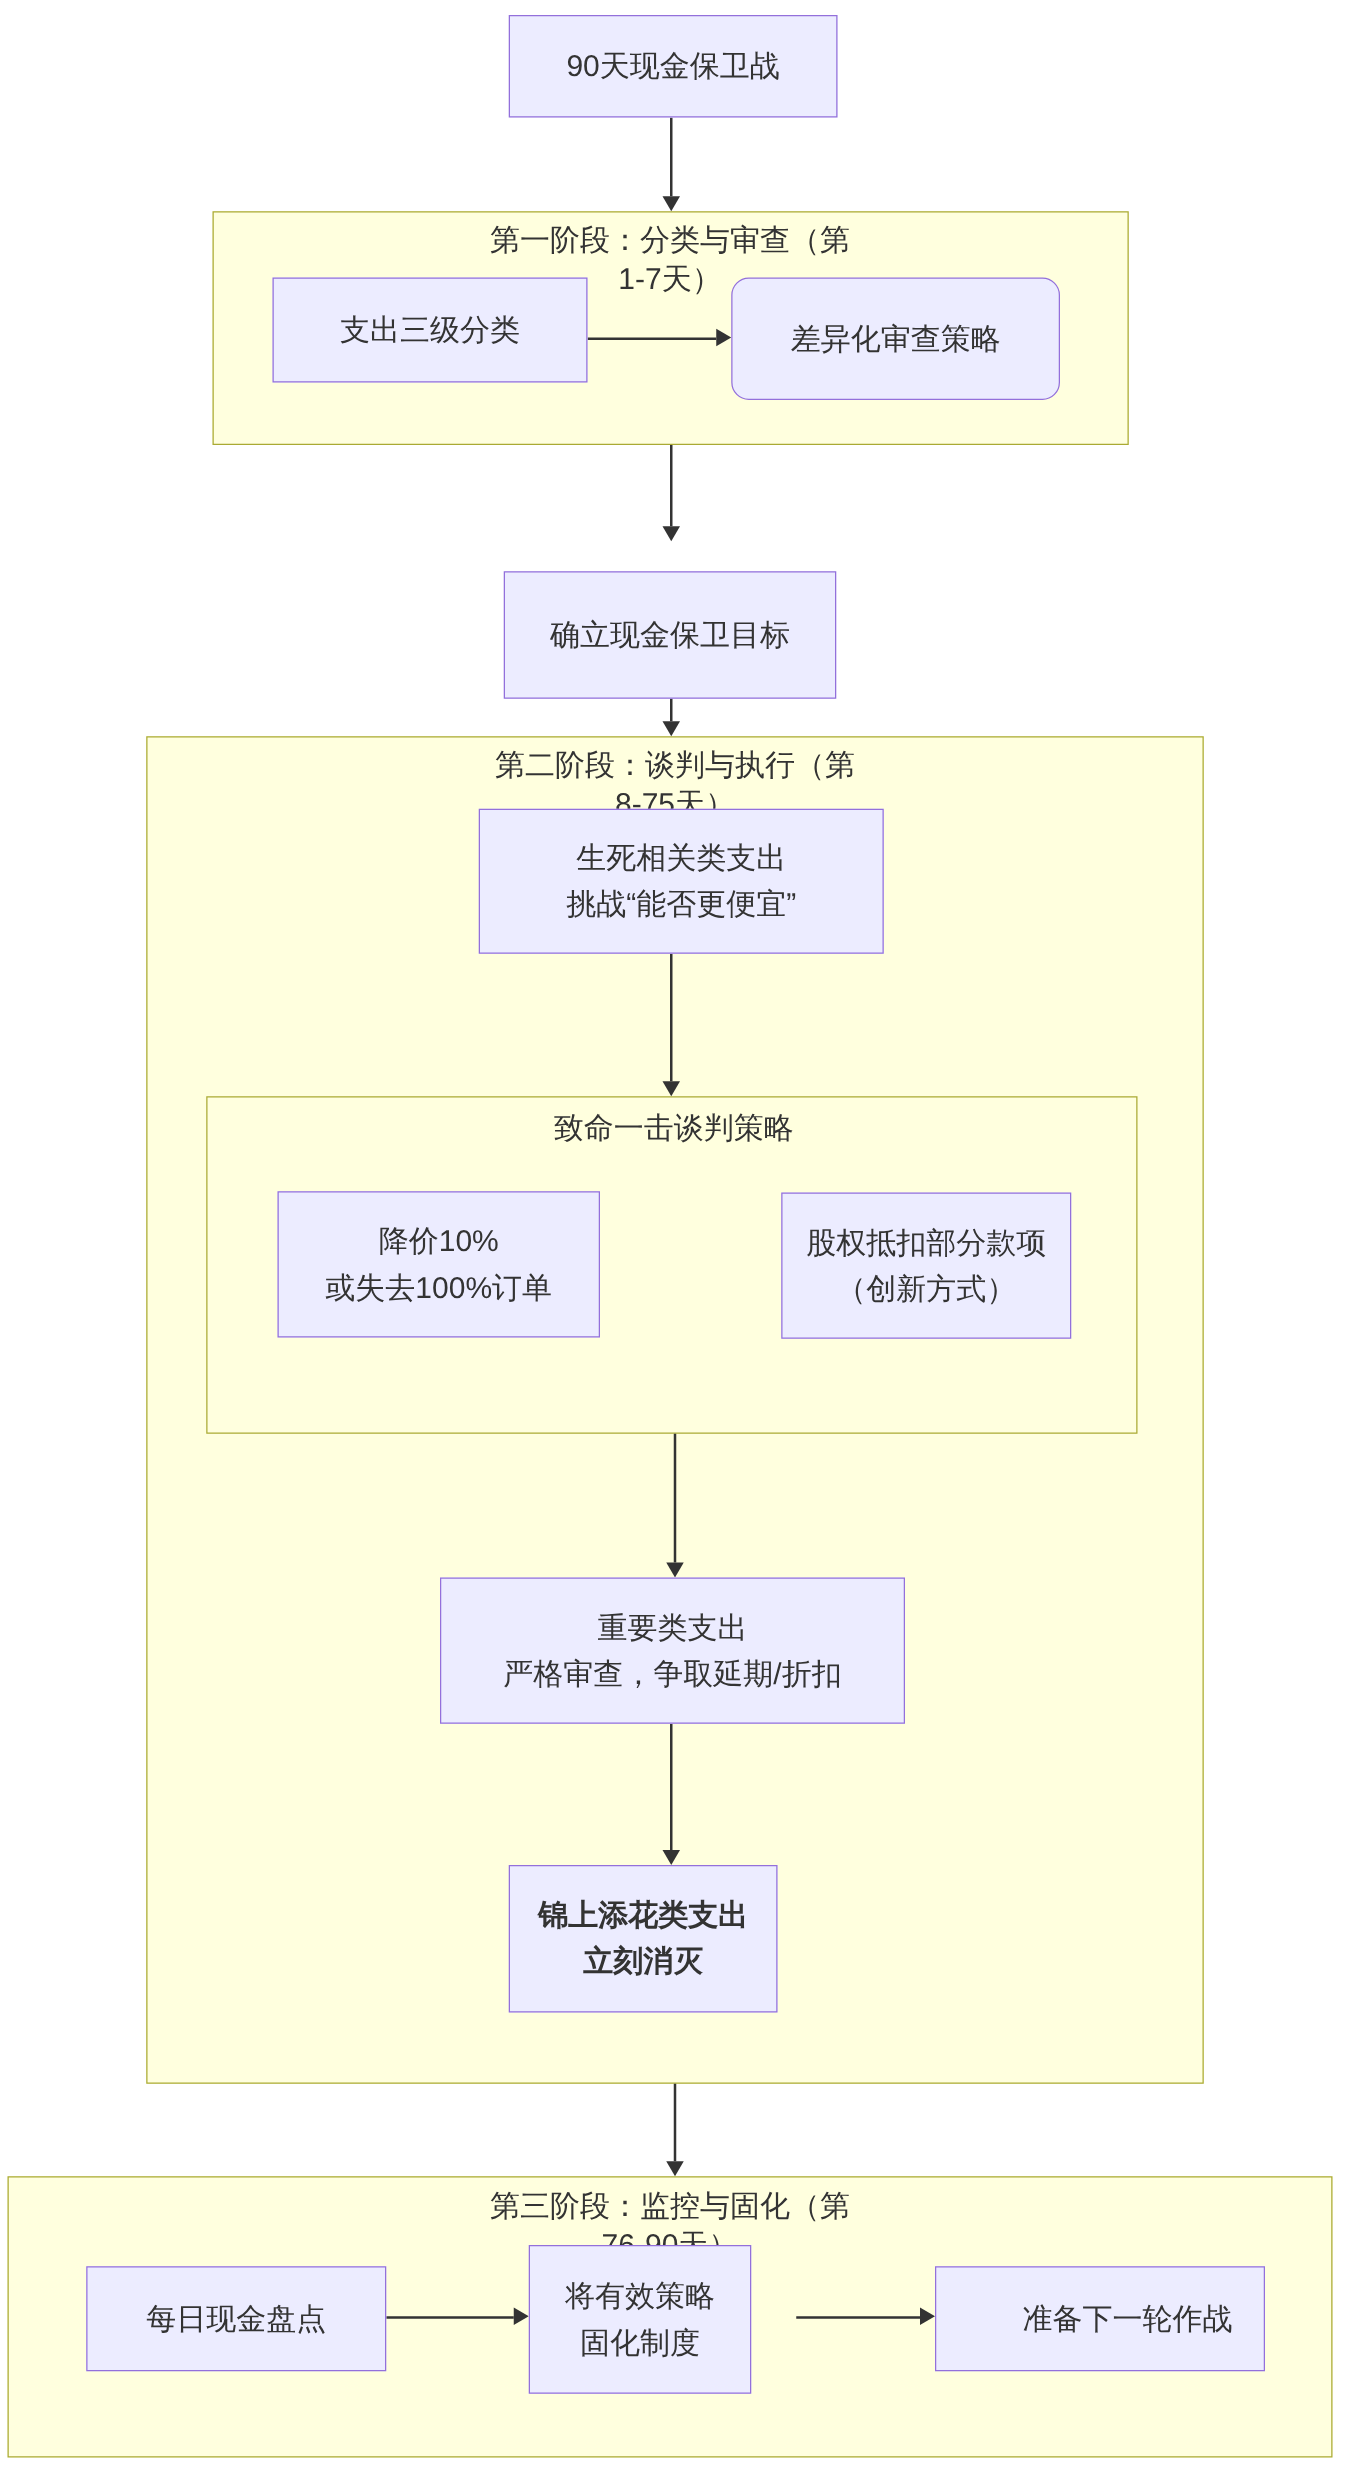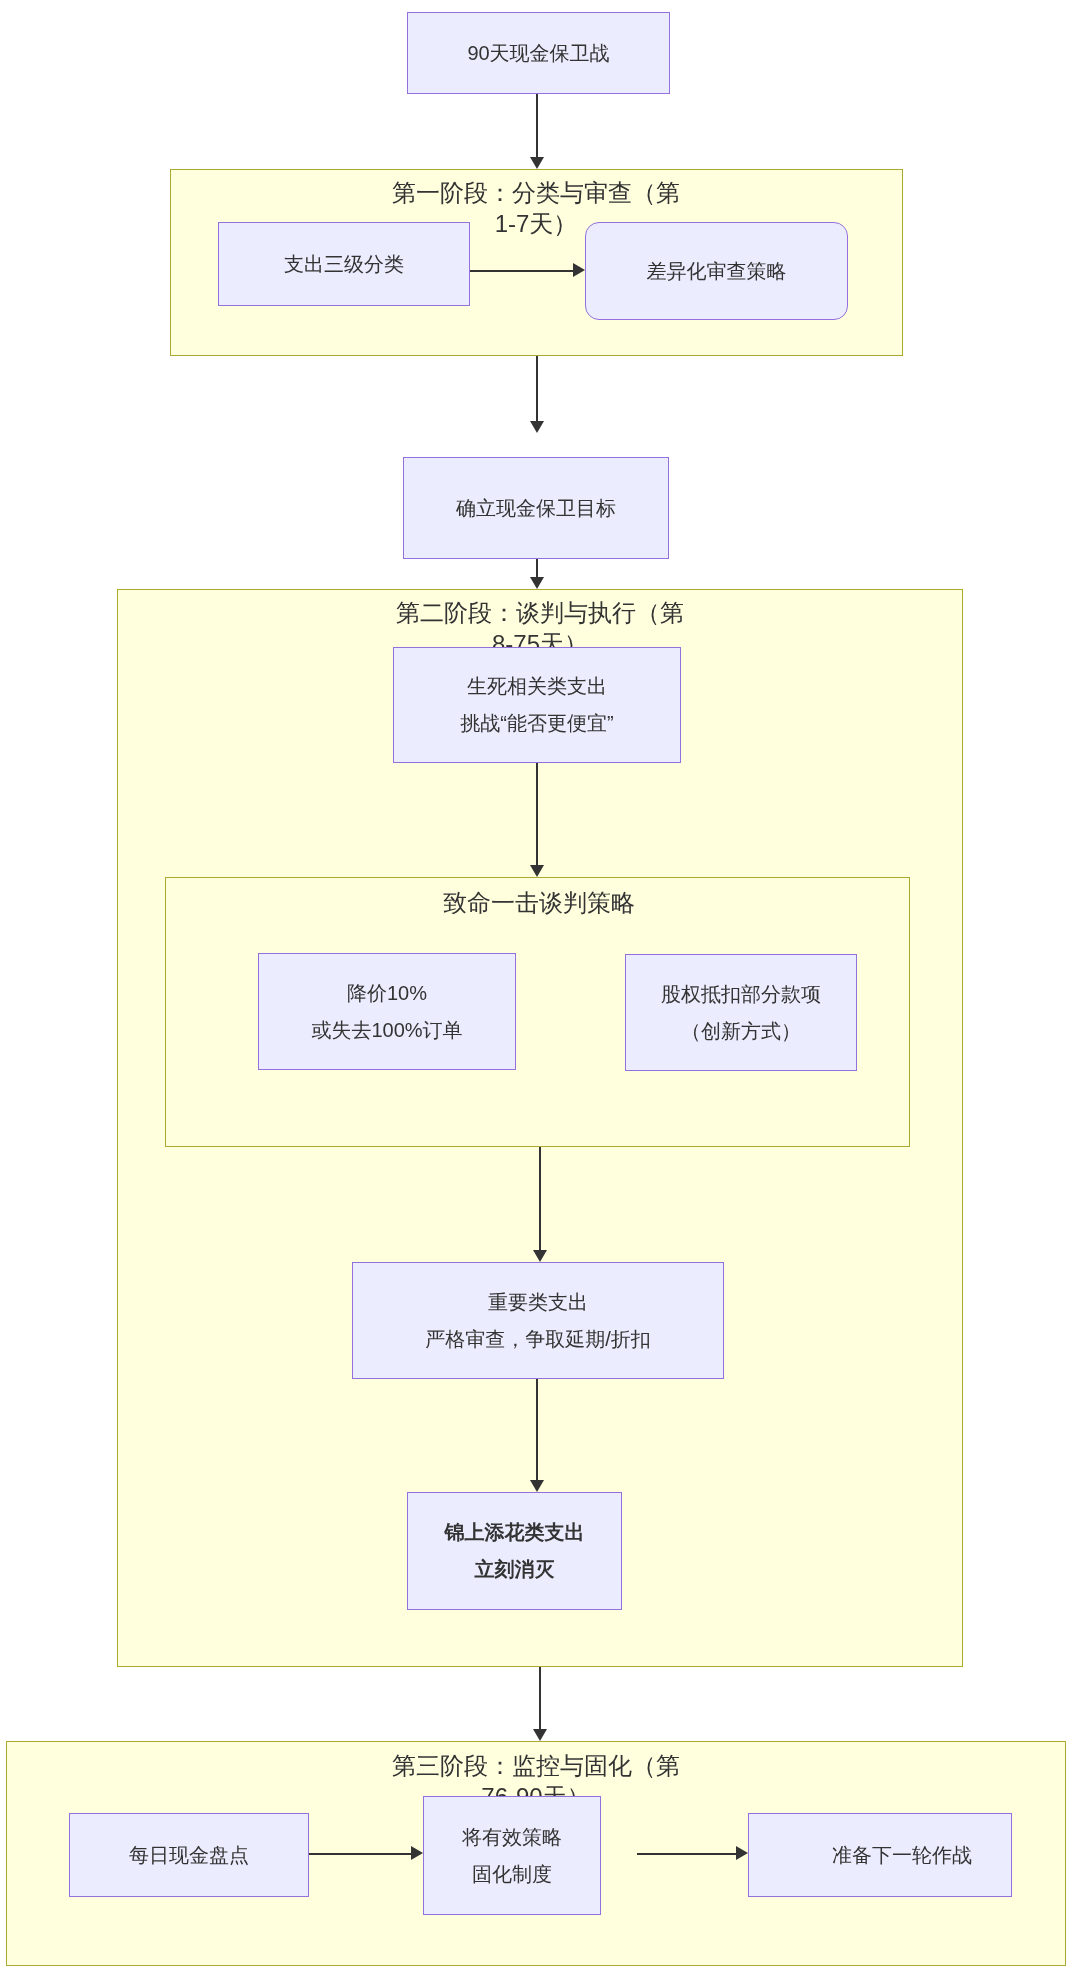--- a/index.html
+++ b/index.html
@@ -23,39 +23,39 @@
   }
   .cluster-label{
     position:absolute;width:400px;text-align:center;
     font-size:24px;line-height:31px;white-space:pre-line;
     color:var(--text);z-index:2;
   }
   .node{
     position:absolute;background:var(--node-fill);
     border:1.5px solid var(--node-border);
     box-sizing:border-box;display:flex;align-items:center;justify-content:center;
-    text-align:center;font-size:20px;line-height:37px;white-space:pre-line;
+    text-align:center;font-size:24px;line-height:37px;white-space:pre-line;
     color:var(--text);z-index:3;
   }
   .vline{position:absolute;width:2px;background:var(--edge);z-index:2;}
   .hline{position:absolute;height:2px;background:var(--edge);z-index:2;}
   .ah-down{position:absolute;width:0;height:0;
     border-left:7px solid transparent;border-right:7px solid transparent;
     border-top:12px solid var(--edge);z-index:2;}
   .ah-right{position:absolute;width:0;height:0;
     border-top:7px solid transparent;border-bottom:7px solid transparent;
     border-left:12px solid var(--edge);z-index:2;}
 
   
   #n-start   {left:407px;top:12px;  width:263px;height:82px;}
   #n-classify{left:218px;top:222px; width:252px;height:84px;}
   #n-review  {left:585px;top:222px; width:263px;height:98px;border-radius:14px;}
   #n-goal    {left:403px;top:457px; width:266px;height:102px;}
-  #n-survival{left:393px;top:647px; width:288px;height:116px;}
-  #n-discount{left:222px;top:953px; width:258px;height:117px;margin-left:36px;}
+  #n-survival{left:383px;top:647px; width:324px;height:116px;}
+  #n-discount{left:222px;top:953px; width:258px;height:117px;}
   #n-equity  {left:625px;top:954px; width:232px;height:117px;}
   #n-important{left:352px;top:1262px;width:372px;height:117px;}
   #n-luxury  {left:407px;top:1492px;width:215px;height:118px;font-weight:bold;}
   #n-daily   {left:69px; top:1813px;width:240px;height:84px;}
   #n-solidify{left:423px;top:1796px;width:178px;height:119px;}
   #n-next    {left:748px;top:1813px;width:264px;height:84px;padding-left:44px;}
 
   
   #c-stage1  {left:170px;top:169px; width:733px; height:187px;}
   #c-stage2  {left:117px;top:589px; width:846px; height:1078px;}

